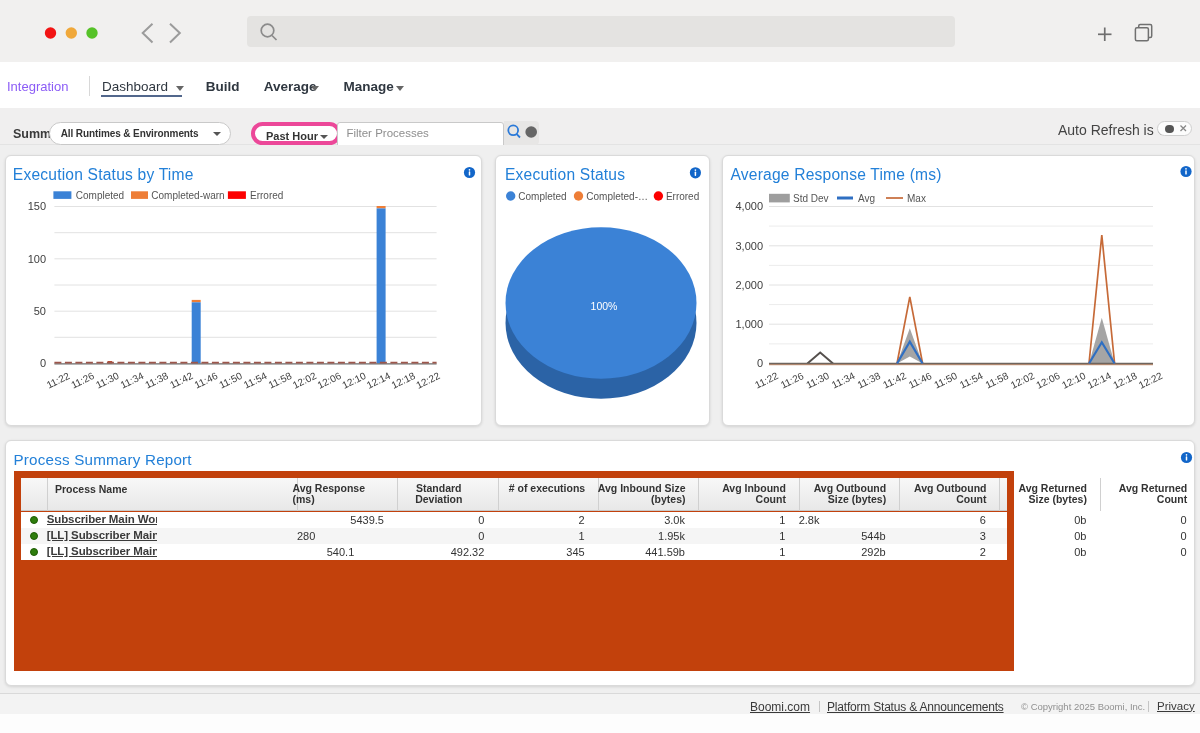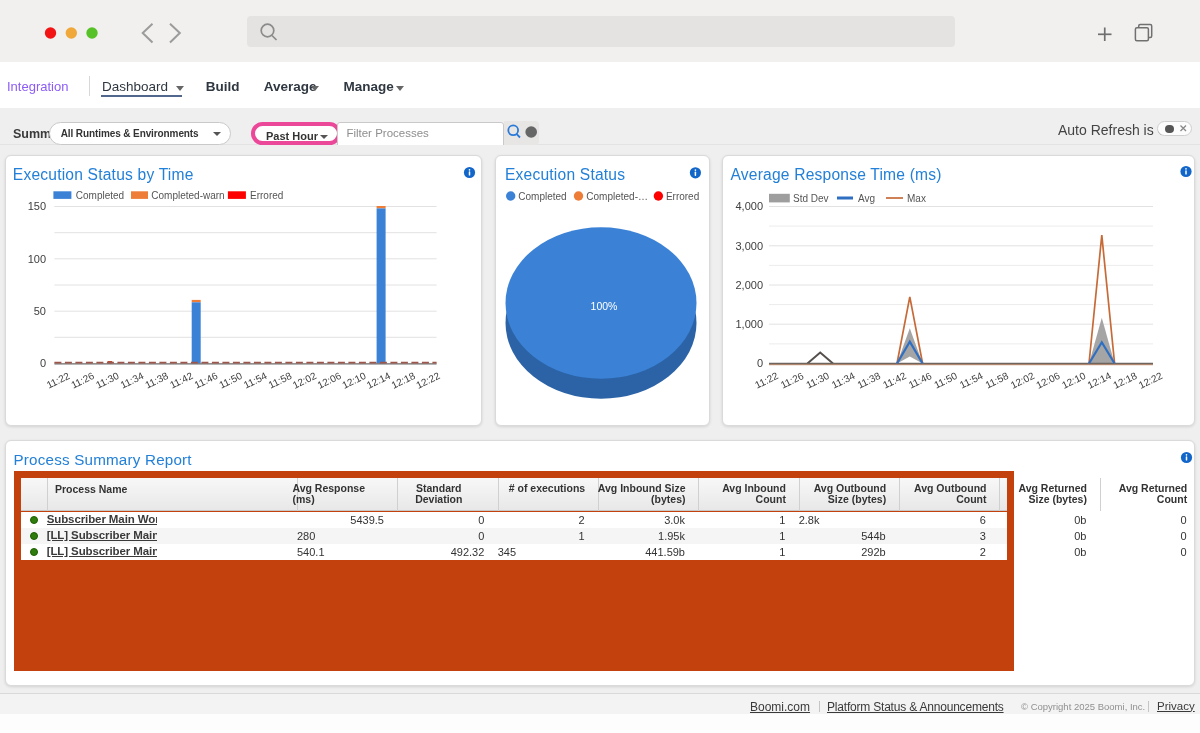--- a/index.html
+++ b/index.html
@@ -237,23 +237,23 @@
         <div style="position:absolute;left:576.7px;top:2.5px;width:87px;font-size:11px;color:#333;text-align:right">1.95k</div>
         <div style="position:absolute;left:677.1px;top:2.5px;width:87px;font-size:11px;color:#333;text-align:right">1</div>
         <div style="position:absolute;left:777.4px;top:2.5px;width:87px;font-size:11px;color:#333;text-align:right">544b</div>
         <div style="position:absolute;left:877.7px;top:2.5px;width:87px;font-size:11px;color:#333;text-align:right">3</div>
         <div style="position:absolute;left:978.1px;top:2.5px;width:87px;font-size:11px;color:#333;text-align:right">0b</div>
         <div style="position:absolute;left:1078.4px;top:2.5px;width:87px;font-size:11px;color:#333;text-align:right">0</div>
       </div>
       <div style="position:absolute;left:0;top:66.3px;width:100%;height:16px;background:#fff">
         <div style="position:absolute;left:8.5px;top:4px;width:8px;height:8px;border-radius:50%;background:#2e7d0c;border:1px solid #1e5c04"></div>
         <div style="position:absolute;left:25.4px;top:1.5px;width:110px;overflow:hidden;white-space:nowrap;font-size:11.5px;font-weight:bold;color:#3a3a3a;text-decoration:underline;letter-spacing:-0.1px">[LL] Subscriber Main W</div>
-        <div style="position:absolute;left:275.7px;top:2.5px;width:87px;font-size:11px;color:#333;text-align:left">540.1</div>
+        <div style="position:absolute;left:275.7px;top:2.5px;width:87px;font-size:11px;color:#333;text-align:center">540.1</div>
         <div style="position:absolute;left:376.0px;top:2.5px;width:87px;font-size:11px;color:#333;text-align:right">492.32</div>
-        <div style="position:absolute;left:476.4px;top:2.5px;width:87px;font-size:11px;color:#333;text-align:left">345</div>
+        <div style="position:absolute;left:476.4px;top:2.5px;width:87px;font-size:11px;color:#333;text-align:right">345</div>
         <div style="position:absolute;left:576.7px;top:2.5px;width:87px;font-size:11px;color:#333;text-align:right">441.59b</div>
         <div style="position:absolute;left:677.1px;top:2.5px;width:87px;font-size:11px;color:#333;text-align:right">1</div>
         <div style="position:absolute;left:777.4px;top:2.5px;width:87px;font-size:11px;color:#333;text-align:right">292b</div>
         <div style="position:absolute;left:877.7px;top:2.5px;width:87px;font-size:11px;color:#333;text-align:right">2</div>
         <div style="position:absolute;left:978.1px;top:2.5px;width:87px;font-size:11px;color:#333;text-align:right">0b</div>
         <div style="position:absolute;left:1078.4px;top:2.5px;width:87px;font-size:11px;color:#333;text-align:right">0</div>
       </div>
     </div>
 </div>
 

